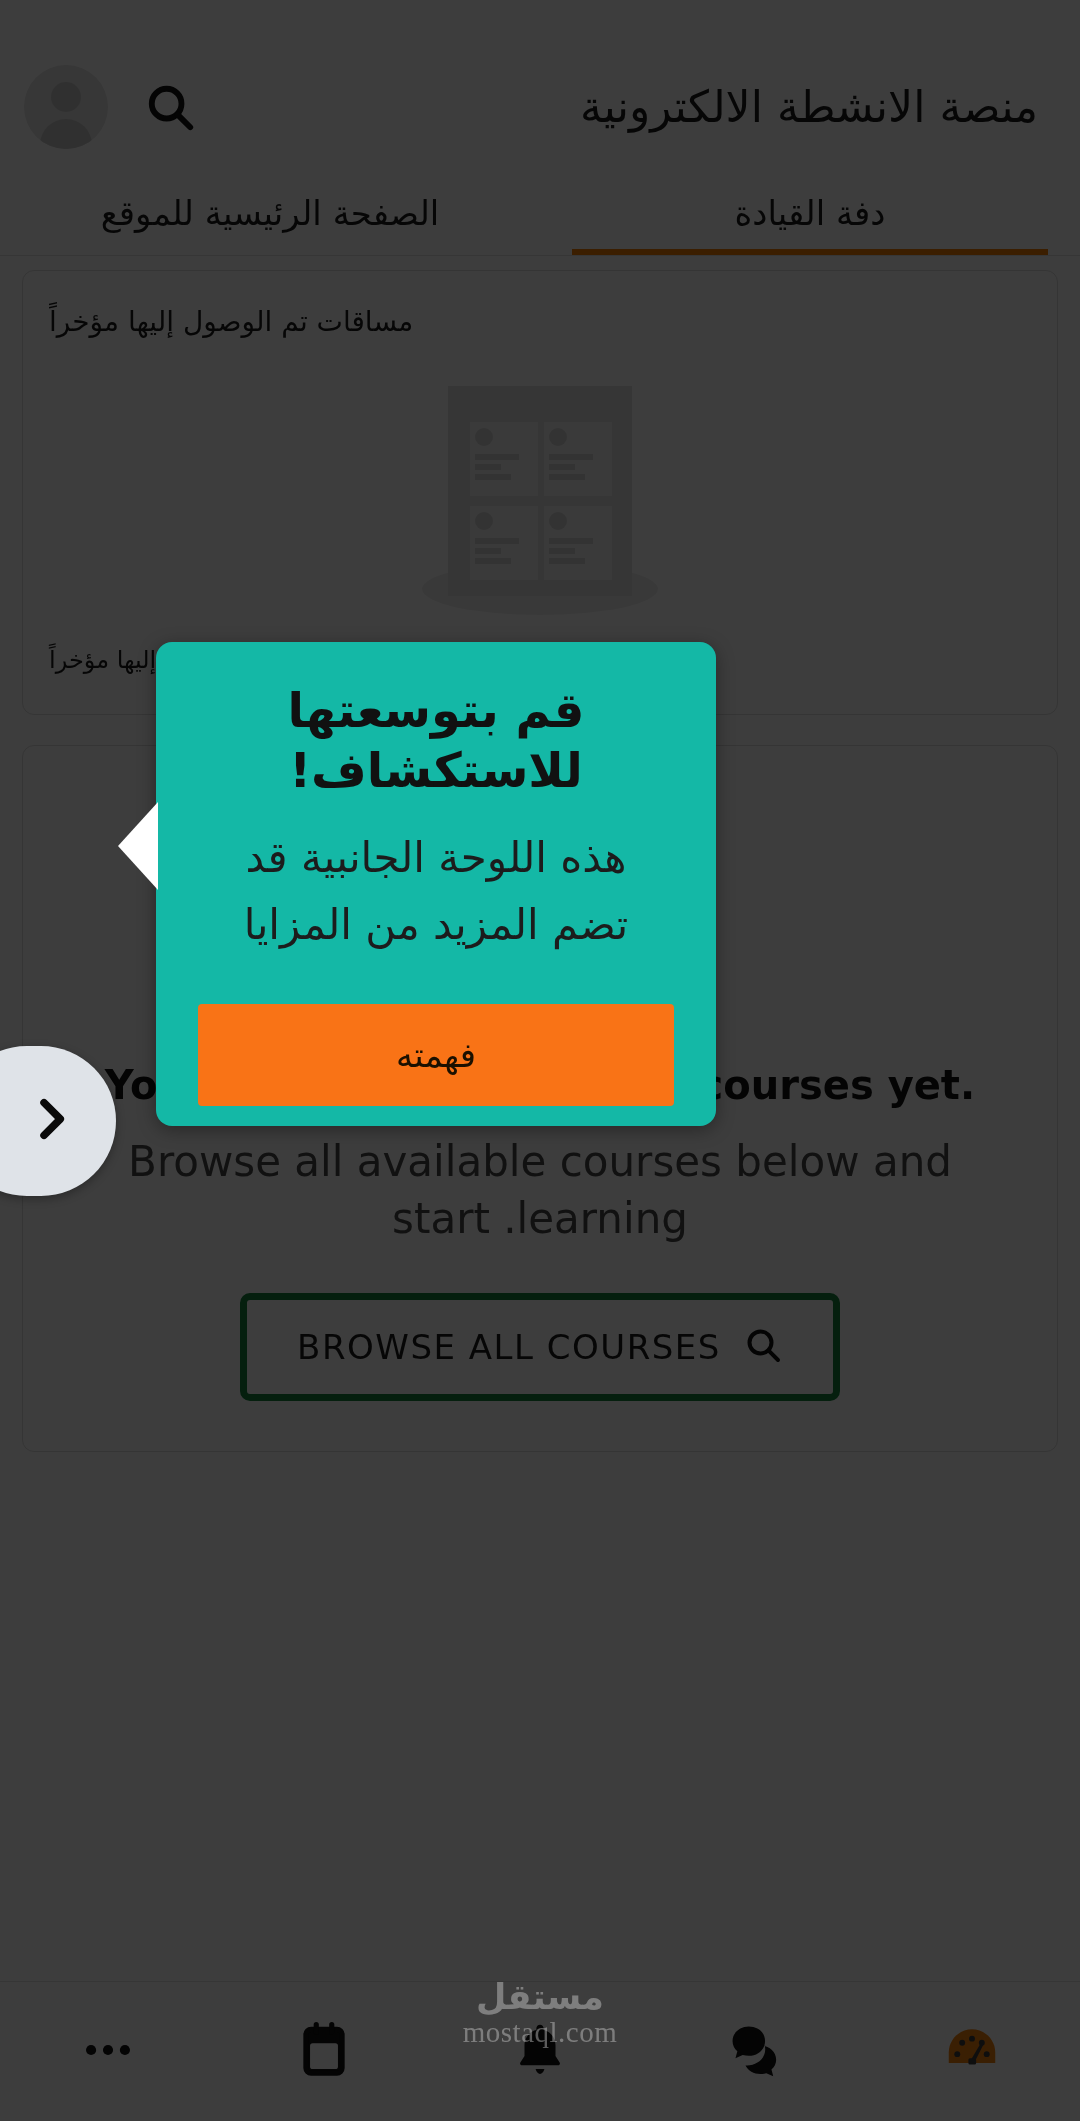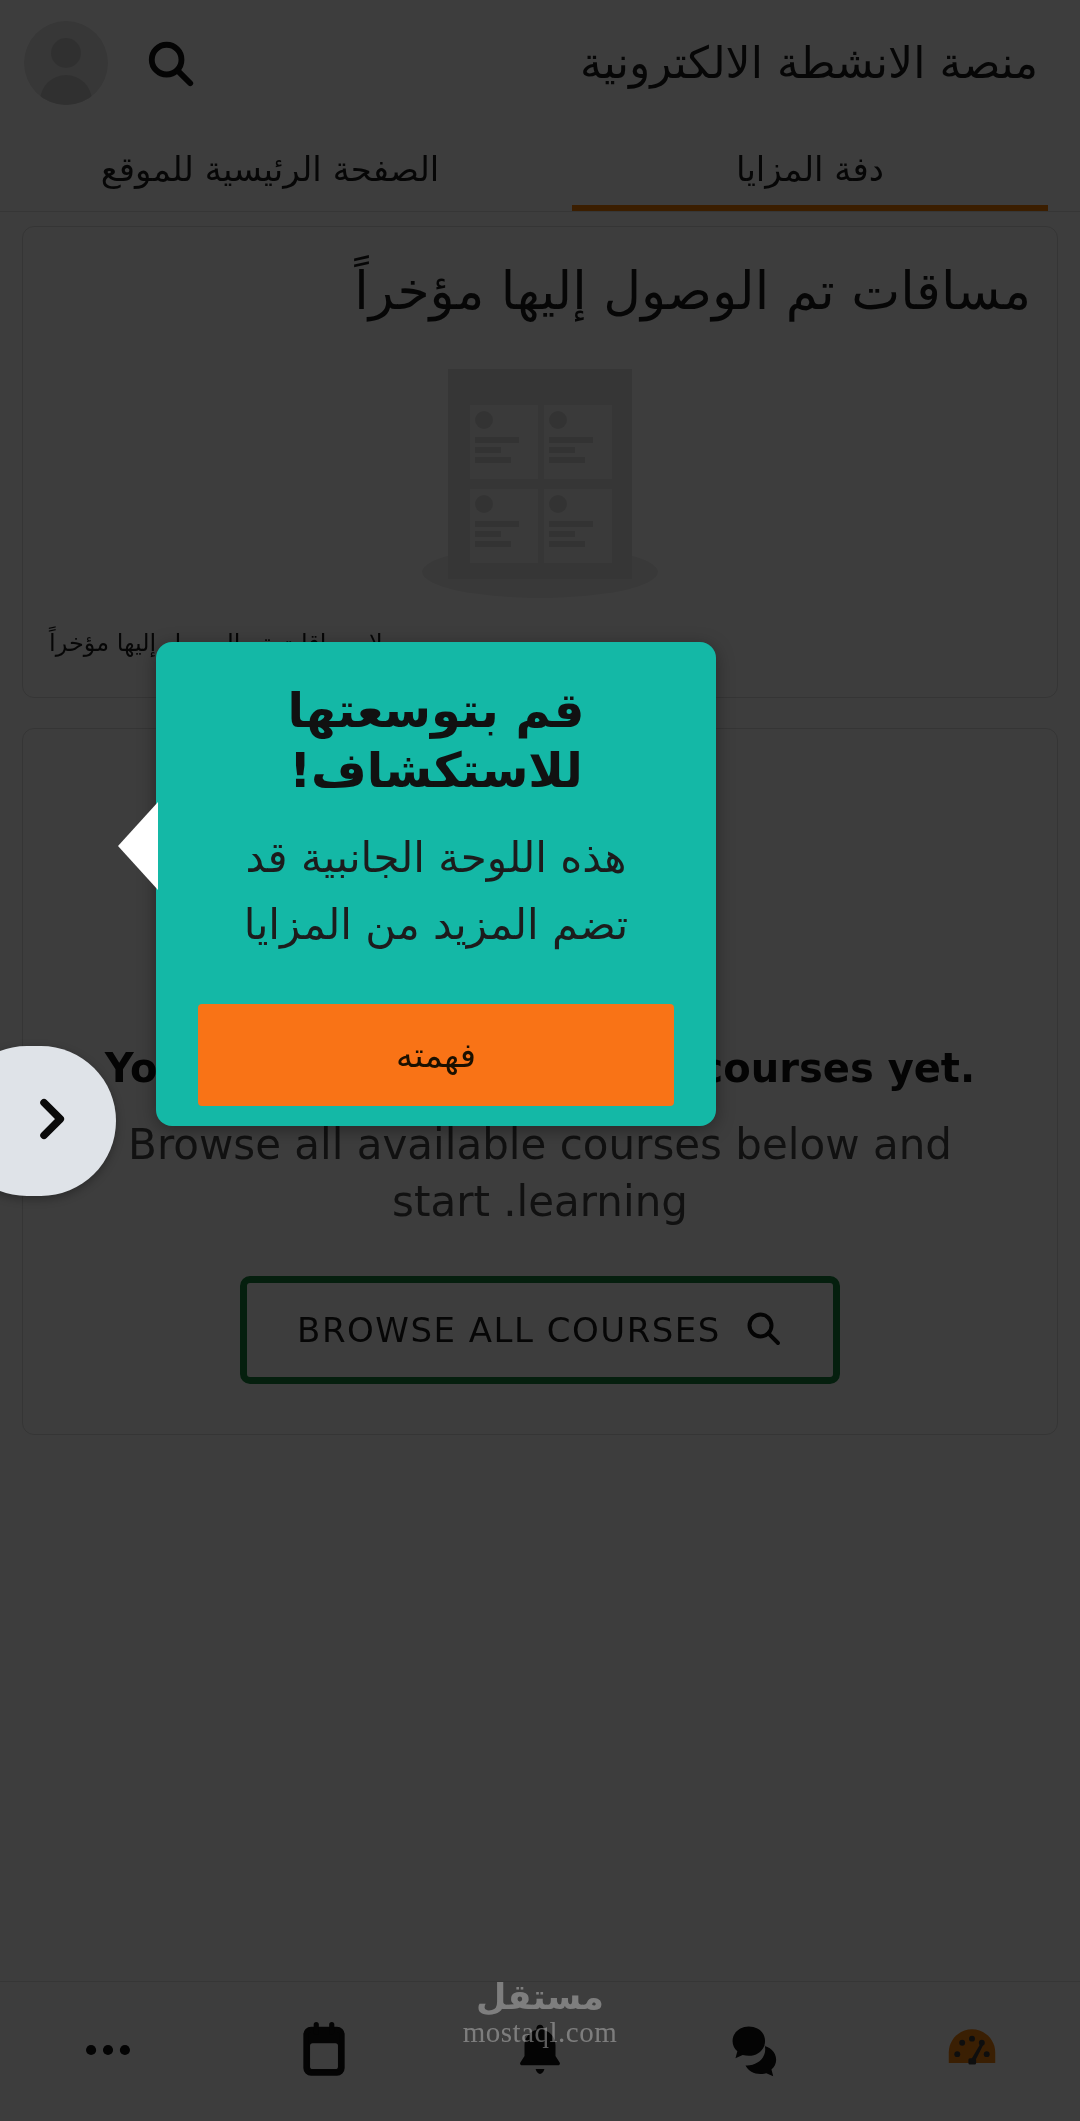--- a/index.html
+++ b/index.html
@@ -13,21 +13,21 @@
     position: relative;
     width: 1080px; height: 2121px;
     background: #ffffff;
     overflow: hidden;
   }
 
   
   #app {
     position: absolute; inset: 0;
     background: #fca5a5;
-    display: flex; flex-direction: column;
+    display: flex; flex-direction: column; margin-top: 44px;
   }
 
   
   .header {
     height: 126px;
     flex: 0 0 126px;
     background: #ffffff;
     display: flex;
     align-items: center;
     padding: 0 24px;
@@ -118,22 +118,22 @@
     overflow: hidden;
   }
   .card {
     border: 1px solid #dcdcdc;
     border-radius: 12px;
     background: #ffffff;
     padding: 34px 26px 40px 26px;
     margin-bottom: 30px;
   }
   .card-title {
-    text-align: right;
-    font-size: 52px;
+    text-align: left;
+    font-size: 28px;
     color: #1b1b1b;
     margin-bottom: 36px;
   }
   .empty-illus {
     display: flex;
     justify-content: center;
     margin: 10px 0 22px 0;
   }
   .empty-caption {
     text-align: left;
@@ -312,21 +312,21 @@
           <svg width="54" height="54" viewBox="0 0 24 24" fill="none" stroke="#111111" stroke-width="2.6" stroke-linecap="round">
             <circle cx="10.5" cy="10.5" r="6.6"></circle>
             <line x1="15.4" y1="15.4" x2="21" y2="21"></line>
           </svg>
         </div>
       </div>
     </div>
 
     <div class="tabs">
       <div class="tab active">
-        <span>دفة المزايا</span>
+        <span>دفة القيادة</span>
       </div>
       <div class="tab">
         <span>الصفحة الرئيسية للموقع</span>
       </div>
     </div>
 
     <div class="body">
 
       <div class="card">
         <div class="card-title">مساقات تم الوصول إليها مؤخراً</div>

